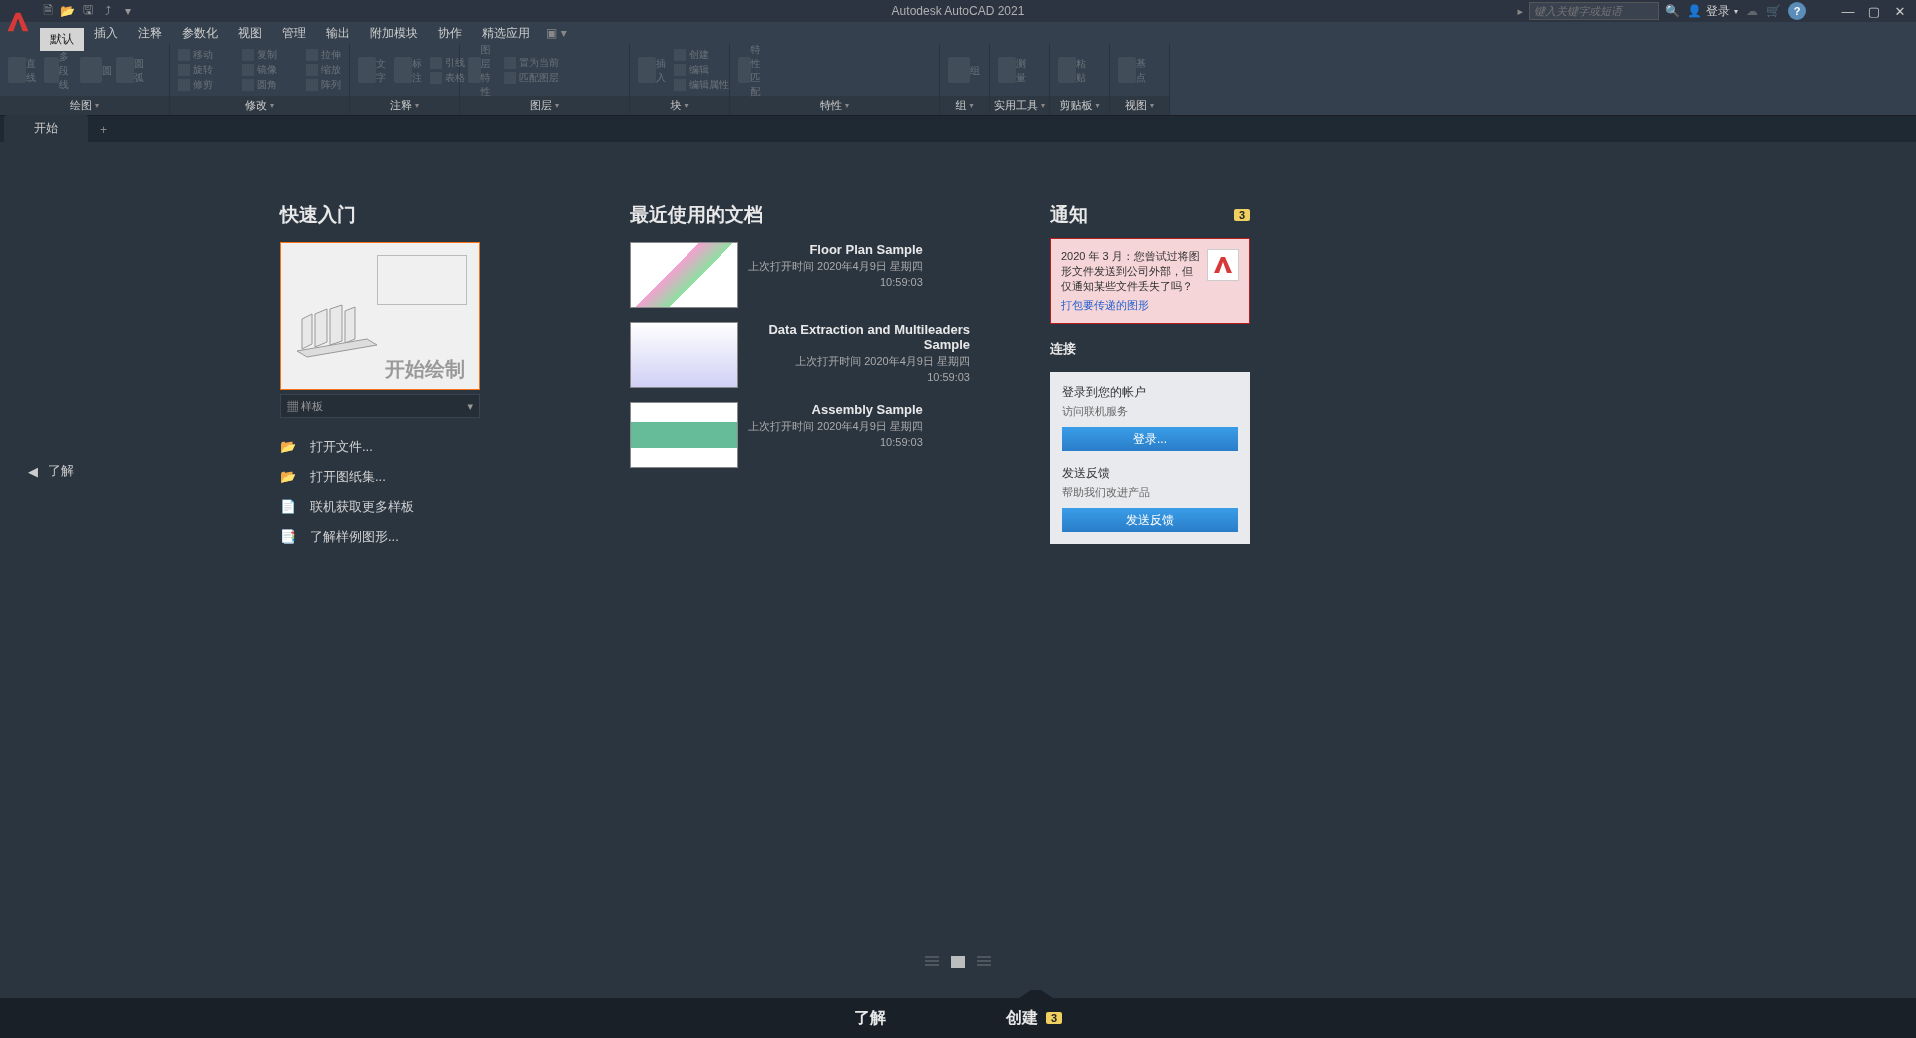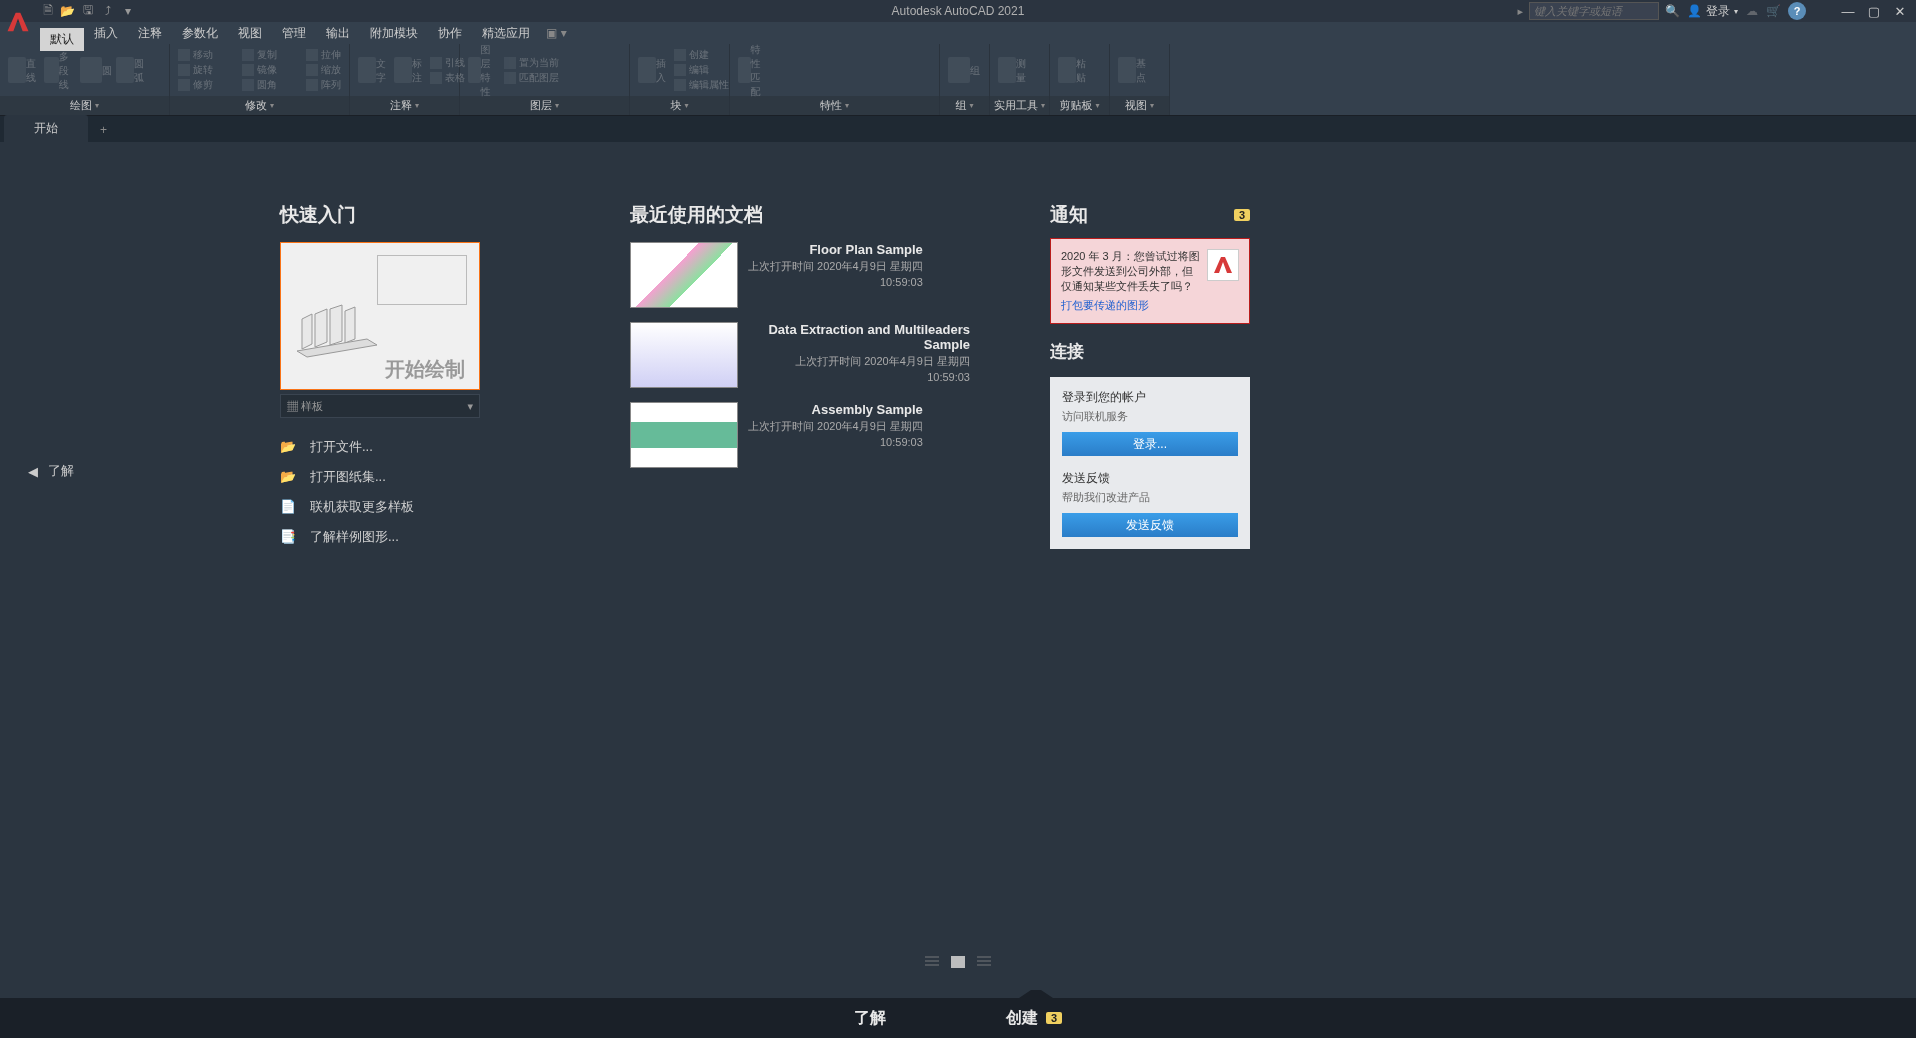--- a/index.html
+++ b/index.html
@@ -371,21 +371,21 @@
     </div>
     <div class="notif-card">
       <div class="notif-card-icon">
         <svg width="24" height="24" viewBox="0 0 24 24">
             <path d="M3 20 L10 4 L14 4 L21 20 L16 20 L12 9 L8 20 Z" fill="#d73939"></path>
           </svg>
       </div>
       <span>2020 年 3 月：您曾试过将图形文件发送到公司外部，但仅通知某些文件丢失了吗？</span>
       <a class="notif-link">打包要传递的图形</a>
     </div>
-    <div class="sp-heading" style="font-size:17px">连接</div>
+    <div class="sp-heading" style="font-size:13px">连接</div>
     <div class="connect-card">
       <div class="connect-title">登录到您的帐户</div>
       <div class="connect-sub">访问联机服务</div>
       <button class="connect-btn">登录...</button>
       <div class="connect-title">发送反馈</div>
       <div class="connect-sub">帮助我们改进产品</div>
       <button class="connect-btn" style="margin-bottom:0">发送反馈</button>
     </div>
   </div>
 

